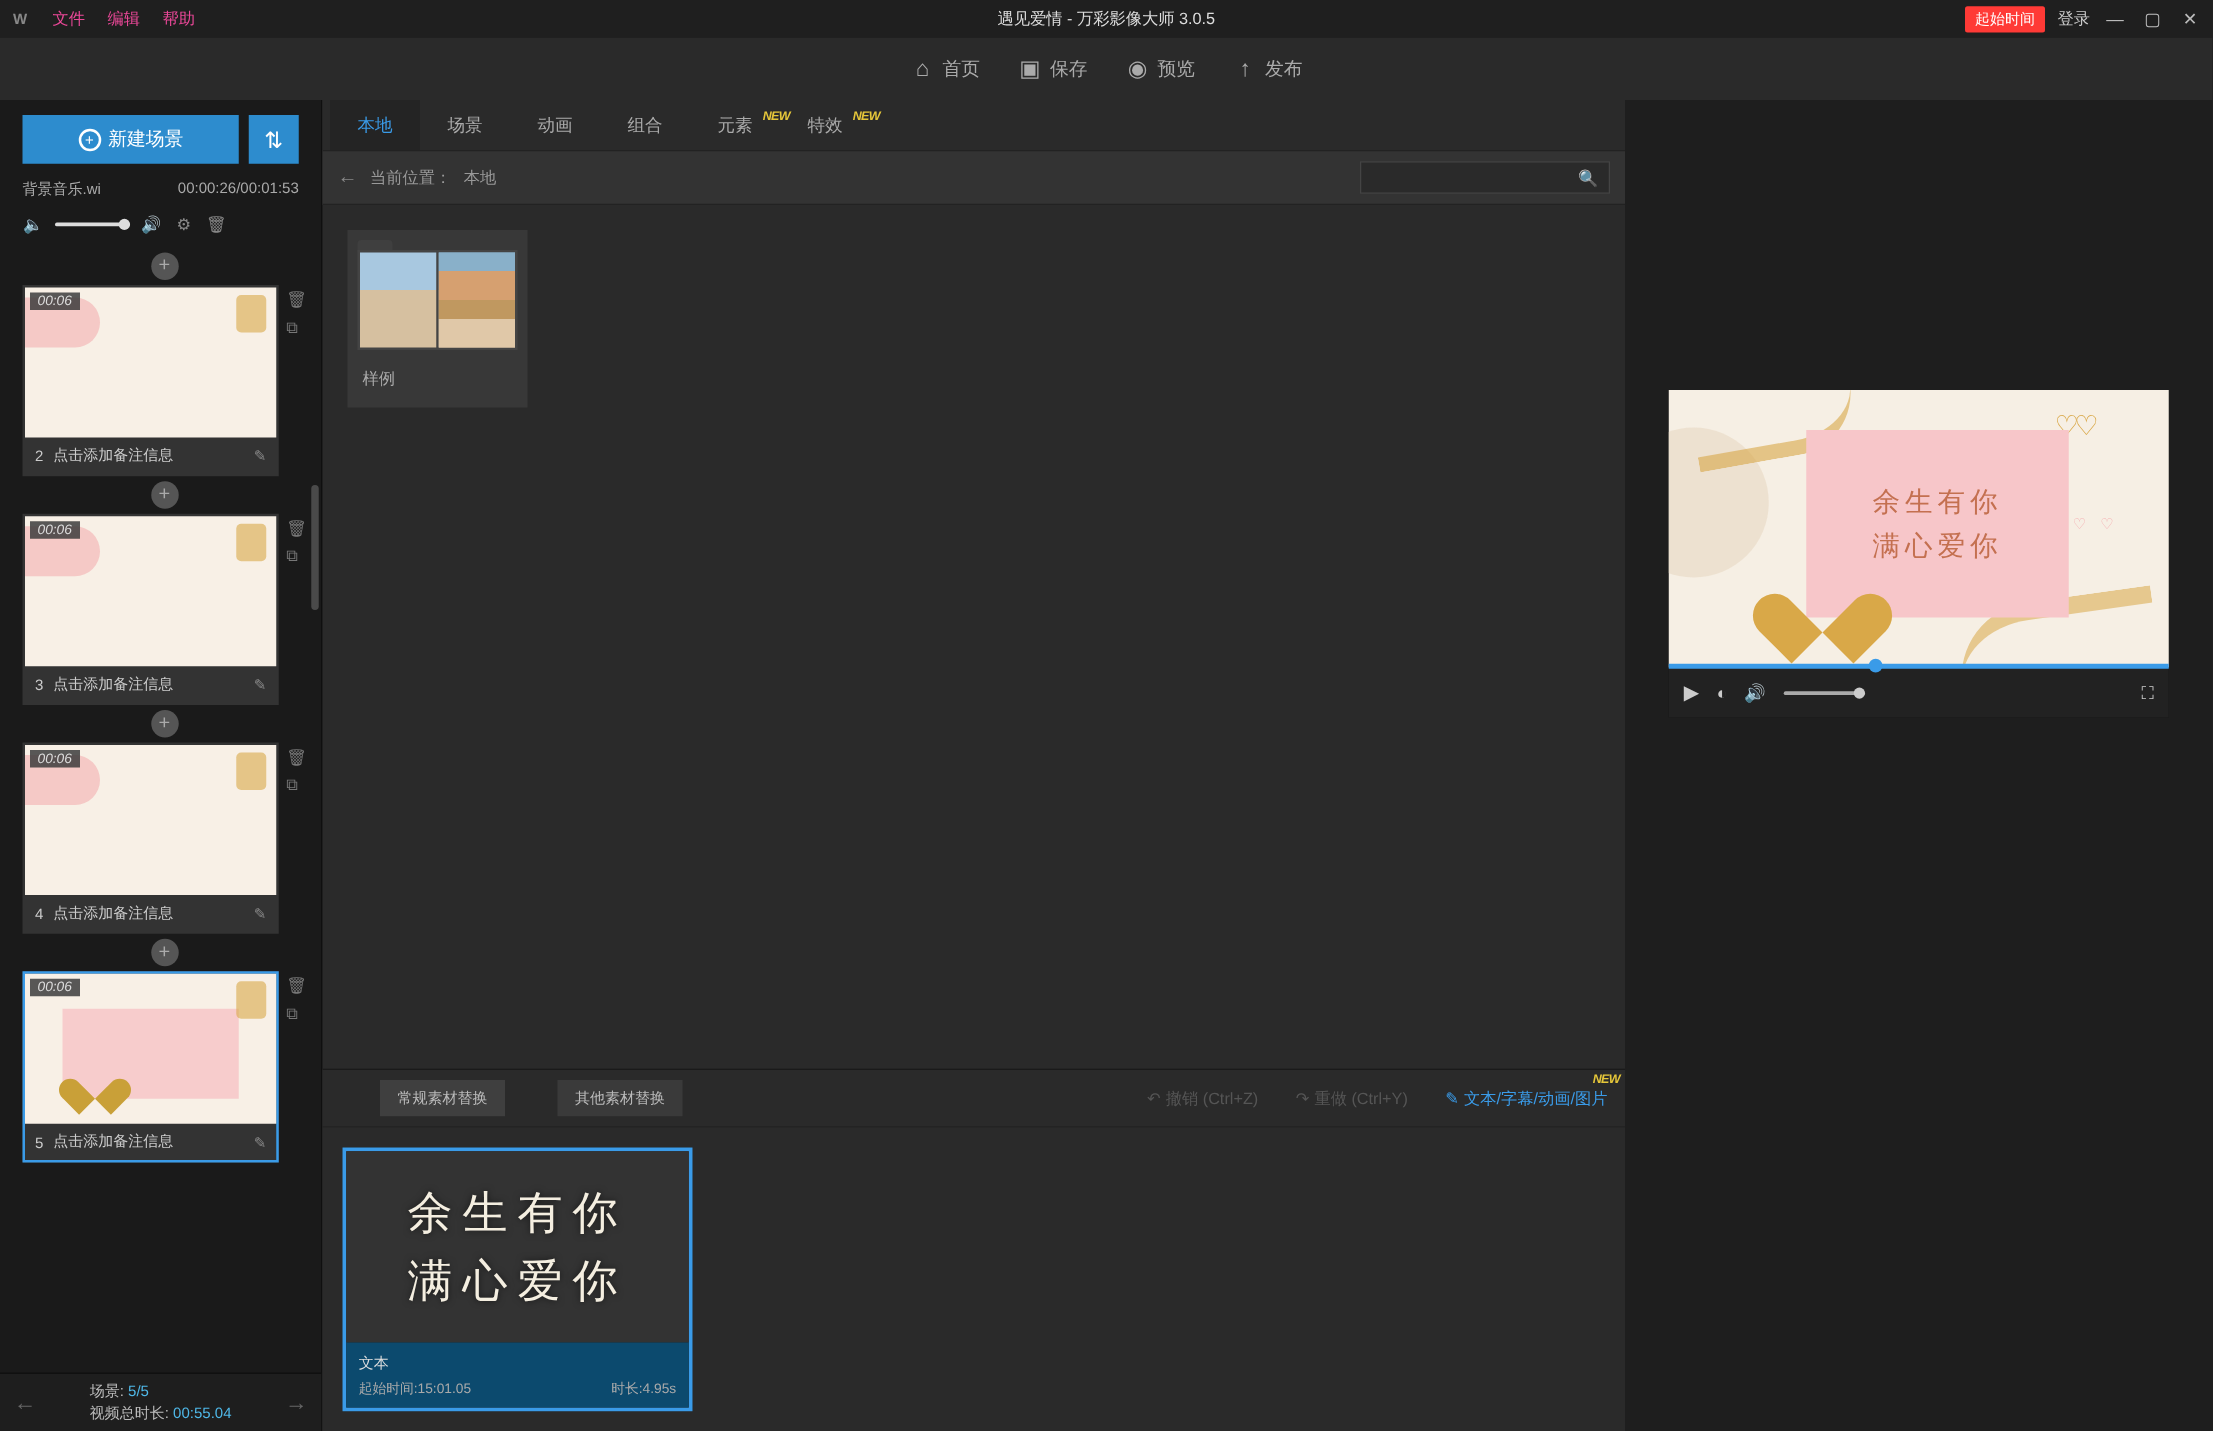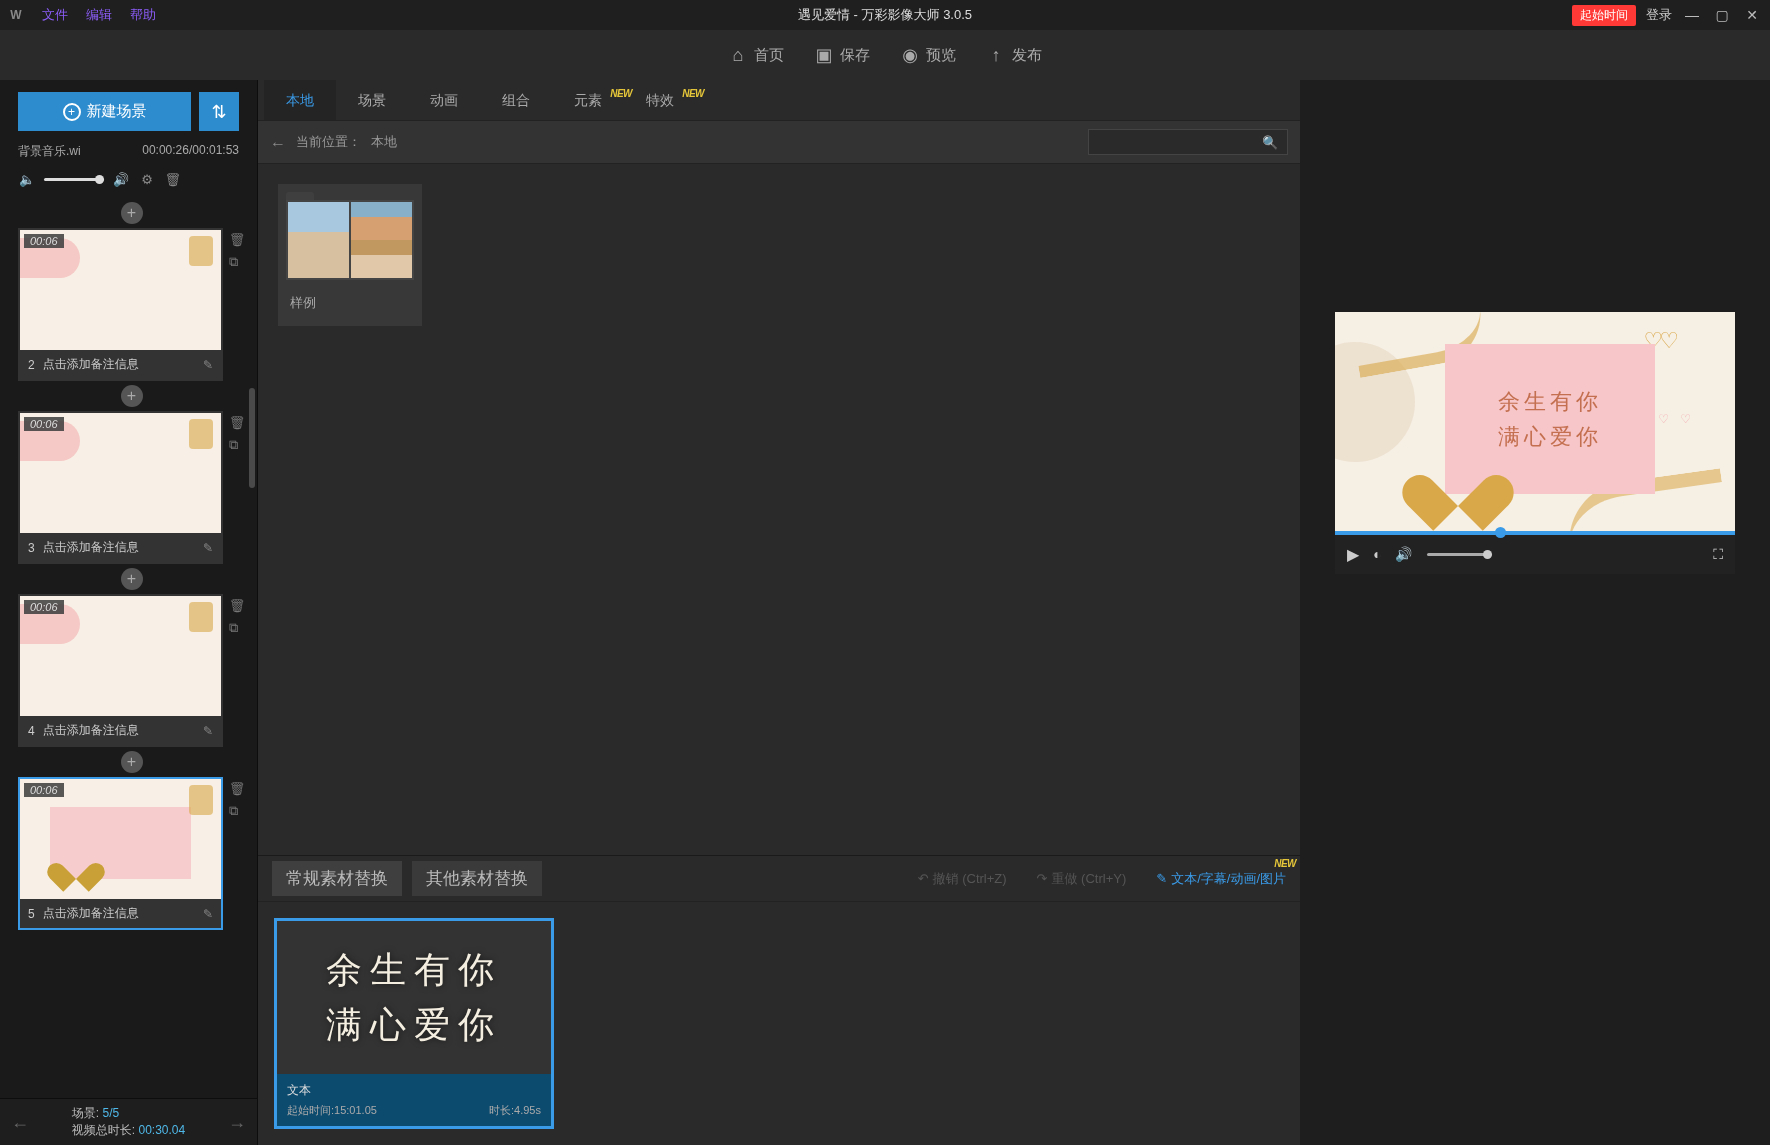--- a/index.html
+++ b/index.html
@@ -16,21 +16,21 @@
     .titlebar {
       height: 30px;
       background: #1f1f1f;
       display: flex;
       align-items: center;
       padding: 0 8px;
       position: relative;
     }
     .titlebar-left { display: flex; gap: 18px; align-items: center; }
     .logo-icon { width: 16px; height: 16px; display: flex; align-items: center; justify-content: center; color: #888; font-size: 12px; font-weight: bold; }
-    .menu-item { color: #8b5cf6; font-size: 13px; cursor: pointer; }
+    .menu-item { color: #ec4899; font-size: 13px; cursor: pointer; }
     .title-center {
       position: absolute; left: 50%; transform: translateX(-50%);
       color: #ddd; font-size: 13px;
     }
     .titlebar-right { margin-left: auto; display: flex; gap: 10px; align-items: center; }
     .upgrade-btn { background: #ff3a36; color: #fff; padding: 2px 8px; font-size: 12px; border-radius: 2px; cursor: pointer; }
     .login-link { color: #ccc; font-size: 13px; cursor: pointer; }
     .win-btn { width: 20px; height: 20px; display: flex; align-items: center; justify-content: center; cursor: pointer; color: #bbb; font-size: 14px; }
 
     
@@ -214,21 +214,21 @@
     .bottom-panel {
       height: 290px; background: #2a2a2a; border-top: 1px solid #1a1a1a;
       display: flex; flex-direction: column;
     }
     .bottom-tabs {
       height: 46px; display: flex; align-items: center; padding: 0 14px; gap: 10px;
       border-bottom: 1px solid #222;
     }
     .btab {
       padding: 6px 14px; background: #3a3a3a; color: #bbb;
-      cursor: pointer; font-size: 17px;
+      cursor: pointer; font-size: 12px; margin-left: 32px;
     }
     .btab.active { background: #3f3f3f; }
     .bottom-tabs-right { margin-left: auto; display: flex; gap: 30px; align-items: center; }
     .baction { color: #555; font-size: 13px; display: flex; align-items: center; gap: 4px; }
     .blink { color: #3a9be8; font-size: 13px; cursor: pointer; display: flex; align-items: center; gap: 4px; position: relative; }
     .blink .badge { position: absolute; top: -12px; right: -10px; color: #e6c73a; font-size: 10px; font-style: italic; font-weight: bold; letter-spacing: -0.5px; }
 
     .timeline-content { flex: 1; padding: 16px; display: flex; gap: 14px; }
     .clip {
       width: 280px; border: 3px solid #3a9be8; background: #1e1e1e;
@@ -455,21 +455,21 @@
 
     <div class="sidebar-footer">
       <span class="nav-arrow">←</span>
       <div class="sidebar-footer-center">
         <div>
           <span>场景:</span>
           <span class="blue">5/5</span>
         </div>
         <div>
           <span>视频总时长:</span>
-          <span class="blue">00:30.04</span>
+          <span class="blue">00:55.04</span>
         </div>
       </div>
       <span class="nav-arrow">→</span>
     </div>
   </div>
 
   <div class="center-panel">
     <div class="tab-row">
       <div class="tab active"><span>本地</span></div>
       <div class="tab"><span>场景</span></div>

